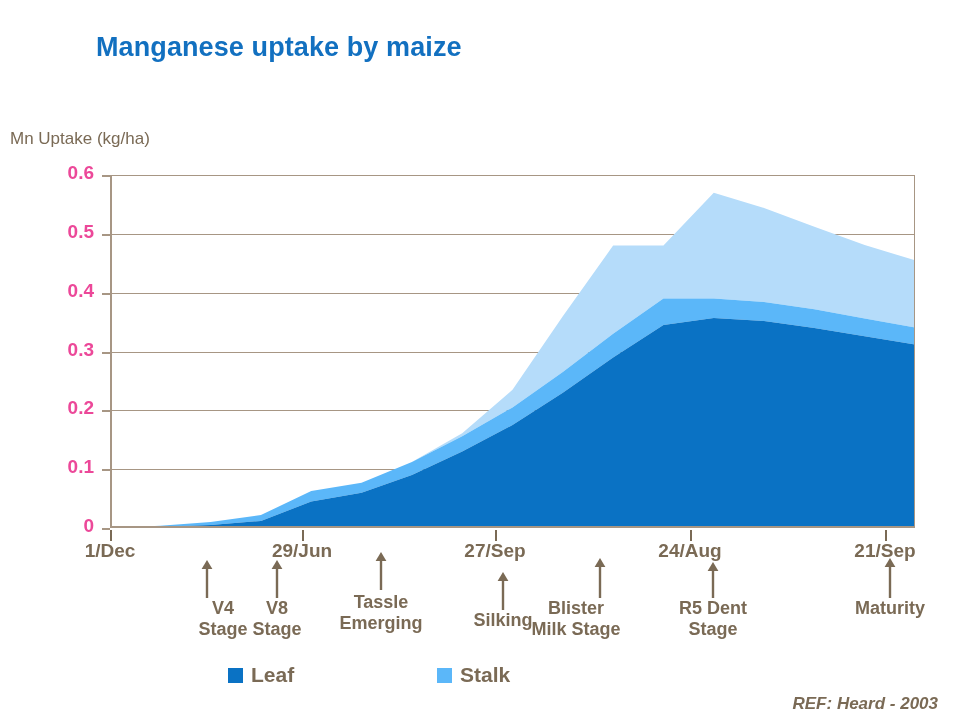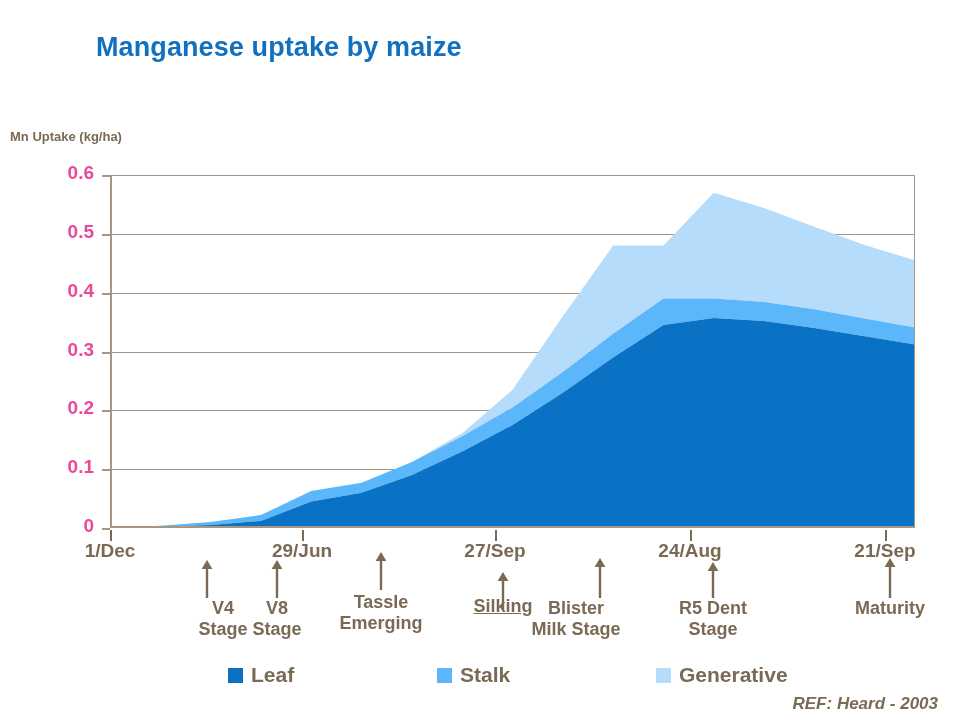--- a/index.html
+++ b/index.html
@@ -26,22 +26,22 @@
     font-size: 27px;
     font-weight: bold;
     color: #1270c0;
     letter-spacing: 0.1px;
     white-space: nowrap;
   }
   #y-axis-title {
     position: absolute;
     left: 10px;
     top: 129px;
-    font-size: 13px;
-    font-weight: bold;
+    font-size: 17px;
+    font-weight: normal;
     color: #7a6a55;
     white-space: nowrap;
   }
   
   #plot {
     position: absolute;
     left: 110px;
     top: 175px;
     width: 805px;
     height: 353px;
@@ -231,21 +231,21 @@
           <path d="M7 0 L12.4 9 L1.6 9 Z" fill="#7A6A55"></path>
         </svg></div>
       <div class="stage-label" style="left: 381px; top: 592px;">
         <div>Tassle</div>
         <div>Emerging</div>
       </div>
       <div class="stage-arrow" style="left: 503px; top: 572px; height: 38px;"><svg width="14" height="38" viewBox="0 0 14 38">
           <line x1="7" y1="38" x2="7" y2="7" stroke="#7A6A55" stroke-width="2.4"></line>
           <path d="M7 0 L12.4 9 L1.6 9 Z" fill="#7A6A55"></path>
         </svg></div>
-      <div class="stage-label" style="left: 503px; top: 596px; text-decoration: underline;">
+      <div class="stage-label" style="left: 503px; top: 610px;">
         <div>Silking</div>
       </div>
       <div class="stage-arrow" style="left: 600px; top: 558px; height: 40px;"><svg width="14" height="40" viewBox="0 0 14 40">
           <line x1="7" y1="40" x2="7" y2="7" stroke="#7A6A55" stroke-width="2.4"></line>
           <path d="M7 0 L12.4 9 L1.6 9 Z" fill="#7A6A55"></path>
         </svg></div>
       <div class="stage-label" style="left: 576px; top: 598px;">
         <div>Blister</div>
         <div>Milk Stage</div>
       </div>
@@ -268,21 +268,17 @@
 
   <div id="legend">
       <div class="legend-item" style="left: 228px; top: 0px;">
         <span class="legend-swatch" style="background: rgb(10, 114, 196);"></span>
         <span class="legend-label">Leaf</span>
       </div>
       <div class="legend-item" style="left: 437px; top: 0px;">
         <span class="legend-swatch" style="background: rgb(91, 183, 249);"></span>
         <span class="legend-label">Stalk</span>
       </div>
-      <div class="legend-item" style="left: 656px; top: 0px;">
-        <span class="legend-swatch" style="background: rgb(181, 220, 250);"></span>
-        <span class="legend-label">Generative</span>
-      </div>
     </div>
 
   <div id="reference">REF:  Heard - 2003</div>
 
 </div>
 
 </body></html>

